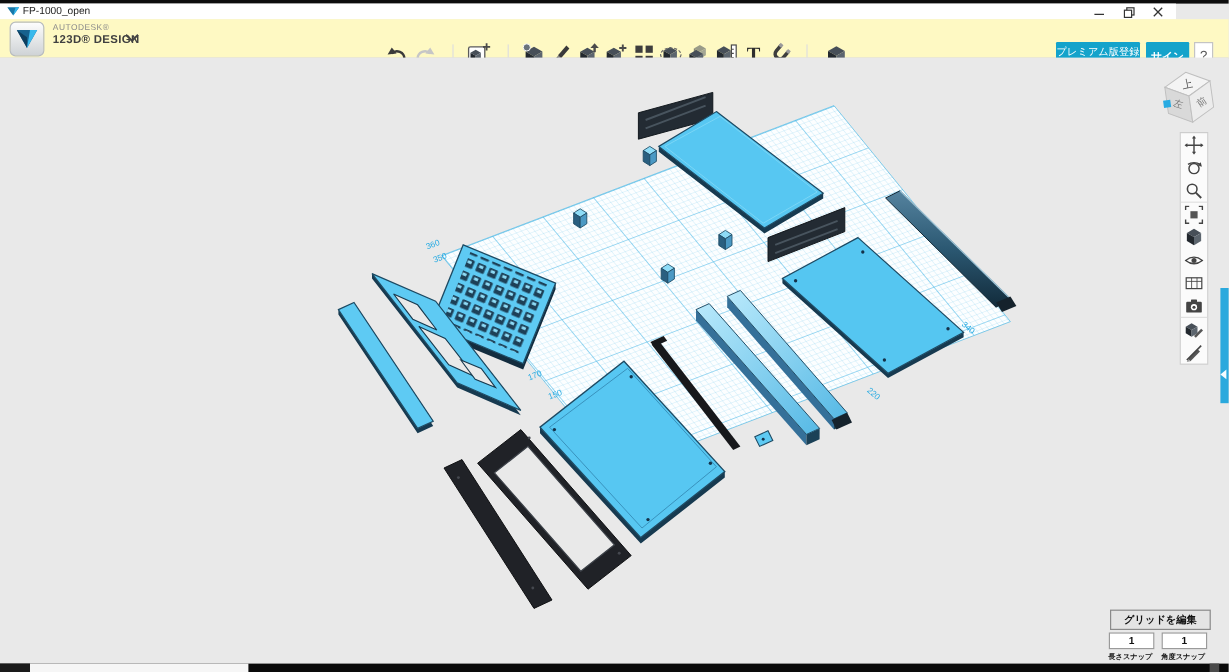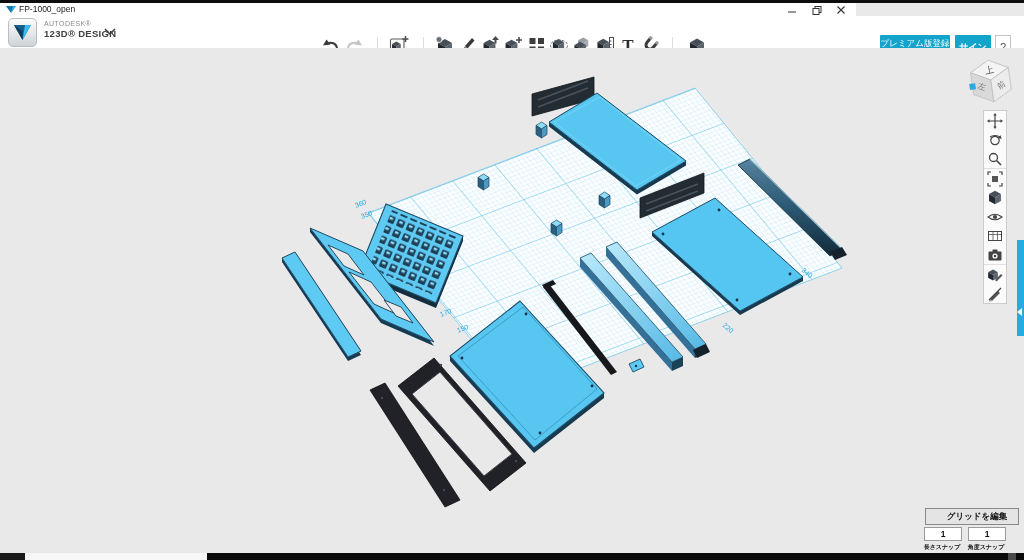--- a/index.html
+++ b/index.html
@@ -3,28 +3,28 @@
 <meta charset="utf-8">
 <style>
   html,body{margin:0;padding:0;}
   body{
     width:1024px;height:560px;position:relative;overflow:hidden;
     font-family:"Liberation Sans","DejaVu Sans",sans-serif;
     background:#e9e9e9;-webkit-font-smoothing:antialiased;
   }
   
   .topstrip{position:absolute;left:0;top:0;width:1024px;height:3px;background:#0d0d0d;}
-  .titlebar{position:absolute;left:0;top:3px;width:856px;height:13px;background:#ffffff;}
+  .titlebar{position:absolute;left:0;top:3px;width:980px;height:13px;background:#ffffff;}
   .titlebar .tlogo{position:absolute;left:6px;top:2px;}
   .titlebar .ttext{position:absolute;left:19px;top:1px;font-size:8.5px;color:#222;}
   .winbtn{position:absolute;top:0;width:24px;height:13px;cursor:pointer;}
   .winbtn svg{position:absolute;left:7px;top:2px;}
   .wb-min{right:52px}.wb-max{right:27px}.wb-close{right:3px}
   
-  .toolbar{position:absolute;left:0;top:16px;width:1024px;height:32px;background:#ffffff;border-bottom:1px solid #cfcfcf;}
+  .toolbar{position:absolute;left:0;top:16px;width:1024px;height:32px;background:#fef9c3;border-bottom:1px solid #cfcfcf;}
   .brand-logo{position:absolute;left:8px;top:2px;width:27px;height:27px;border-radius:5px;
     background:linear-gradient(180deg,#fdfdfd,#cfd3d6);border:1px solid #b9bdc0;}
   .brand-text{position:absolute;left:44px;top:4px;line-height:1;}
   .brand-l1{font-size:7px;color:#8a8a8a;letter-spacing:.4px;}
   .brand-l2{font-size:9.5px;font-weight:bold;color:#404040;margin-top:2px;letter-spacing:.3px;}
   .brand-chev{position:absolute;left:104px;top:12px;}
   .tbtn{position:absolute;top:18px;width:22px;height:27px;cursor:pointer;}
   .tbtn svg{position:absolute;left:1px;top:1px;}
   .tbtn .dd{position:absolute;right:2px;bottom:0;width:0;height:0;
     border-left:2.5px solid transparent;border-right:2.5px solid transparent;border-top:3px solid #c2c2c2;}
@@ -47,21 +47,21 @@
   .rnav .ricon{width:22px;height:19px;position:relative;cursor:pointer;}
   .rnav .ricon svg{position:absolute;left:3px;top:2px;}
   .rnav .gsep{border-top:1px solid #e0e0e0;}
   
   .bluestrip{position:absolute;left:1017px;top:192px;width:7px;height:96px;background:#2aa9dd;cursor:pointer;}
   .bluestrip .arr{position:absolute;left:0px;top:68px;width:0;height:0;
     border-top:4px solid transparent;border-bottom:4px solid transparent;border-right:5px solid #f4fbff;}
   
   .gridpanel{position:absolute;left:922px;top:460px;width:90px;}
   .gp-btn{width:82px;height:15px;margin-left:3px;background:#e4e4e4;border:1px solid #8a8a8a;
-    font-size:8.5px;font-weight:bold;color:#111;text-align:center;line-height:15px;cursor:pointer;padding-left:10px;}
+    font-size:8.5px;font-weight:bold;color:#111;text-align:center;line-height:15px;cursor:pointer;}
   .gp-input{position:absolute;top:19px;width:36px;height:12px;background:#fff;border:1px solid #9a9a9a;
     font-size:8.5px;font-weight:bold;text-align:center;line-height:12px;color:#111;}
   .gp-in1{left:2px;}.gp-in2{left:46px;}
   .gp-label{position:absolute;top:35px;font-size:6px;font-weight:bold;color:#111;width:40px;text-align:center;}
   .gp-lb1{left:0px;}.gp-lb2{left:44px;}
   
   .bstrip{position:absolute;left:0;top:553px;width:1024px;height:7px;background:#0a0a0a;}
   .bstrip .seg1{position:absolute;left:0;top:0;width:25px;height:7px;background:#1a1a1a;}
   .bstrip .seg2{position:absolute;left:25px;top:0;width:182px;height:7px;background:#f6f6f6;}
   .bstrip .seg3{position:absolute;left:1008px;top:0;width:8px;height:7px;background:#4a4a4a;}

